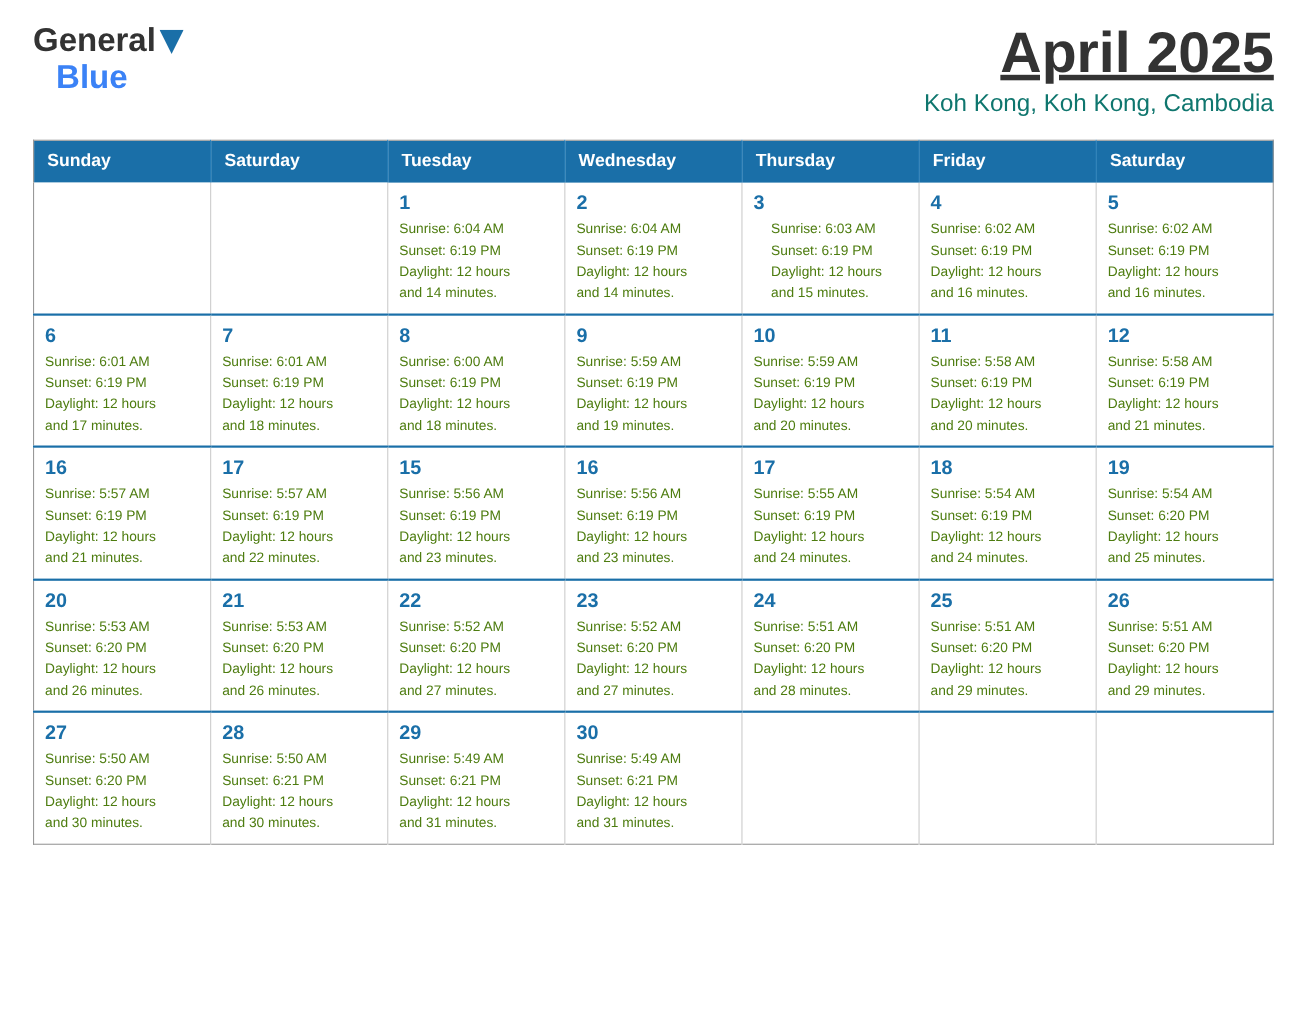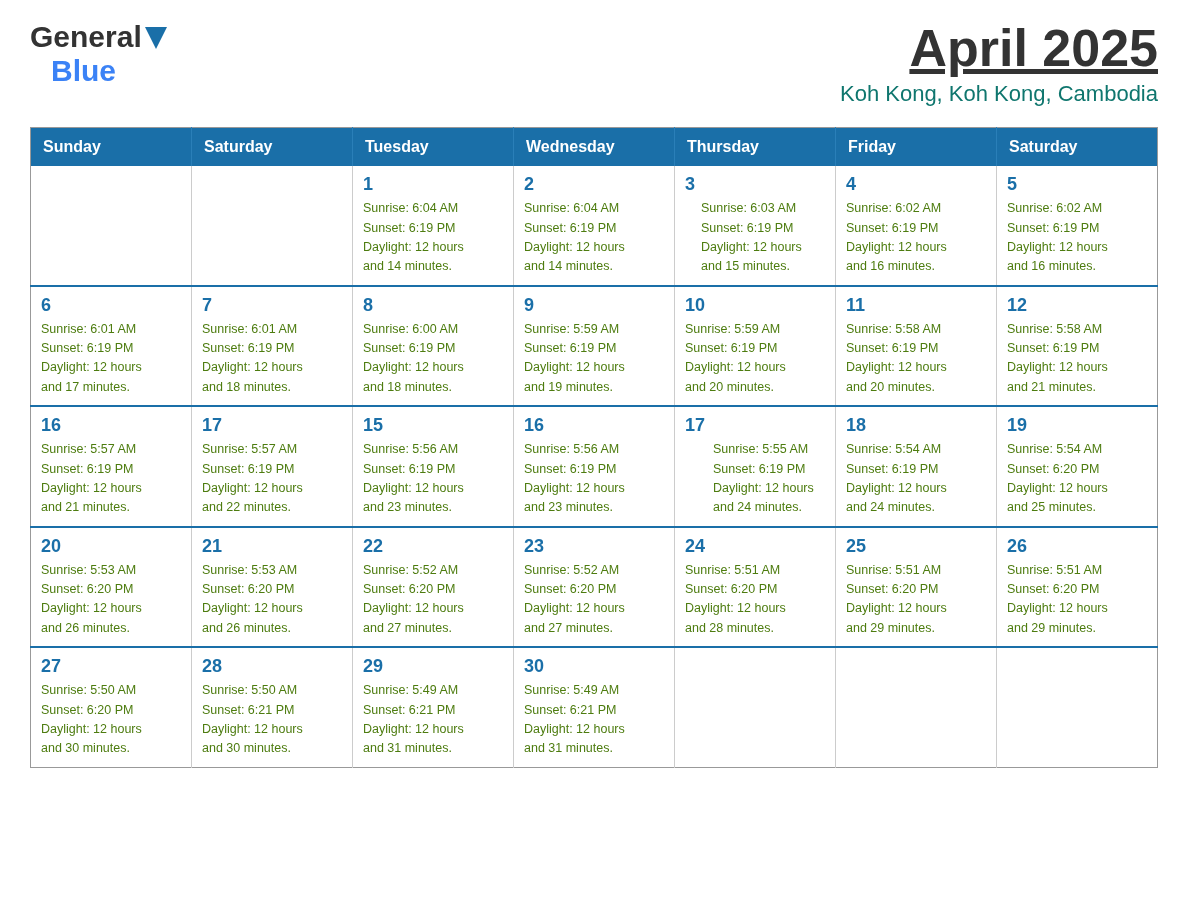--- a/index.html
+++ b/index.html
@@ -242,21 +242,21 @@
         </td>
         <td>
           <span class="day-number">16</span>
           <div class="day-info" style="white-space: pre-line;">Sunrise: 5:56 AM
 Sunset: 6:19 PM
 Daylight: 12 hours
 and 23 minutes.</div>
         </td>
         <td>
           <span class="day-number">17</span>
-          <div class="day-info" style="white-space: pre-line; margin-left: 28px;">Sunrise: 5:55 AM
+          <div class="day-info" style="white-space: pre-line;">Sunrise: 5:55 AM
 Sunset: 6:19 PM
 Daylight: 12 hours
 and 24 minutes.</div>
         </td>
         <td>
           <span class="day-number">18</span>
           <div class="day-info" style="white-space: pre-line;">Sunrise: 5:54 AM
 Sunset: 6:19 PM
 Daylight: 12 hours
 and 24 minutes.</div>

